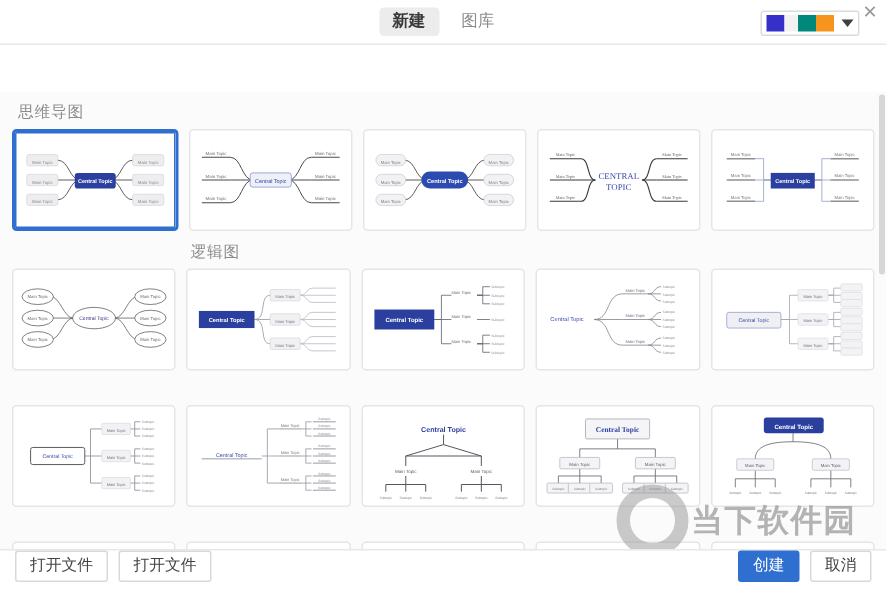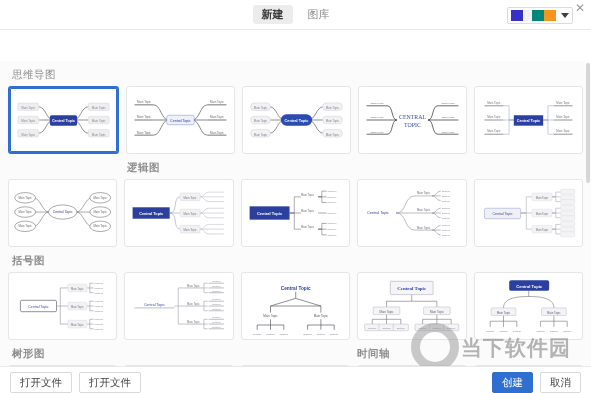--- a/index.html
+++ b/index.html
@@ -116,31 +116,31 @@
     overflow: hidden;
     cursor: default;
   }
   .card.selected {
     border: 2px solid #2f6fd0;
     box-shadow: 0 0 0 1px #2f6fd0 inset;
   }
   .card svg { display: block; width: 100%; height: 100%; }
 
   
-  .head-row { display: flex; font-weight: bold; }
+  .head-row { display: flex; }
   .head-row .section-title { flex: 1 1 0; }
 
   
   .footer {
     flex: 0 0 27px;
     height: 27px;
     background: #ffffff;
     border-top: 1px solid #e8e8e8;
     display: flex;
-    align-items: flex-end;
+    align-items: flex-start;
     padding: 0 10px;
     gap: 7px;
     position: relative;
     z-index: 5;
   }
   .btn {
     font-size: 10.5px;
     padding: 3px 9px;
     border: 1px solid #d9d9d9;
     border-radius: 2px;
@@ -566,21 +566,20 @@
               <text x="70.5" y="36">Main Topic</text>
               <text x="70.5" y="53">Main Topic</text>
           </g>
           <rect x="10" y="29" width="38" height="11" rx="1.5" fill="#f0f0f4" stroke="#9aa4d0" stroke-width="0.6"></rect>
           <text x="29" y="36" font-size="3.7" fill="#3a4aa8" text-anchor="middle" font-family="Liberation Sans, sans-serif">Central Topic</text>
         </svg>
       </div>
     </div>
 
     <div class="head-row">
-      <div class="section-title">括号图</div>
       <div class="section-title" style="visibility:hidden">-</div>
       <div class="section-title" style="visibility:hidden">-</div>
       <div class="section-title" style="visibility:hidden">-</div>
     </div>
     <div class="row">
 
       <div class="card">
         <svg viewBox="0 0 113 68">
           <g stroke="#8e8e99" fill="none" stroke-width="0.6">
             <path d="M50 34 L54 34"></path>
@@ -801,24 +800,22 @@
               <text x="44" y="61">Subtopic</text>
             <text x="69" y="61">Subtopic</text>
               <text x="83" y="61">Subtopic</text>
               <text x="97" y="61">Subtopic</text>
           </g>
         </svg>
       </div>
     </div>
 
     <div class="head-row">
-      <div class="section-title">树形图</div>
-      <div class="section-title" style="visibility:hidden">-</div>
-      <div class="section-title" style="visibility:hidden">-</div>
-      <div class="section-title">时间轴</div>
+      <div class="section-title" style="visibility:hidden">-</div>
+      <div class="section-title" style="visibility:hidden">-</div>
       <div class="section-title" style="visibility:hidden">-</div>
     </div>
     <div class="row">
 
       <div class="card">
         <svg viewBox="0 0 113 68">
           <rect x="12" y="8" width="62" height="18" rx="2" fill="#f1f2f6" stroke="#a8b0d4" stroke-width="0.7"></rect>
           <text x="43" y="20" font-size="7" fill="#3a4aa8" text-anchor="middle" font-family="Liberation Sans, sans-serif">Central Topic</text>
           <g stroke="#9a9aa6" fill="none" stroke-width="0.6">
             <path d="M20 26 L20 38"></path>

